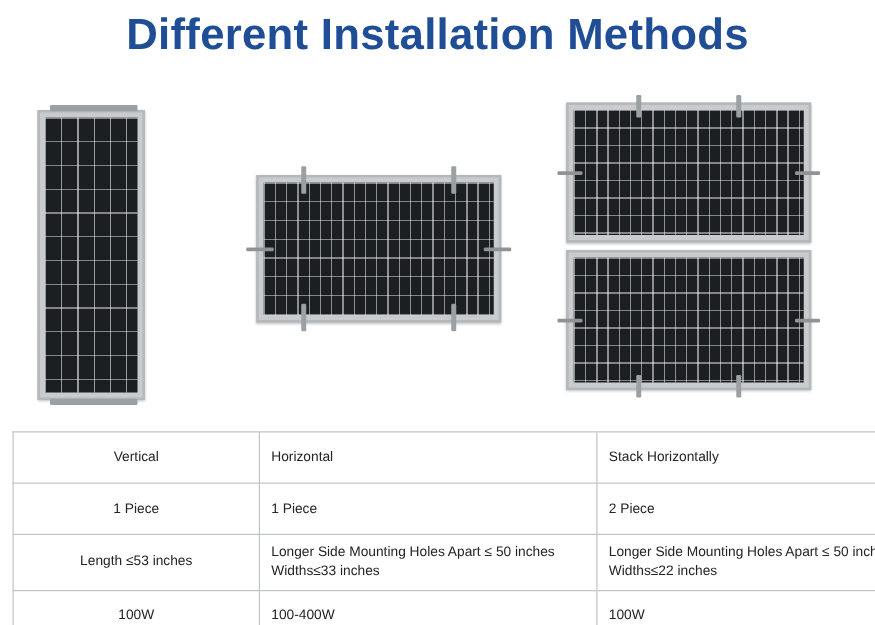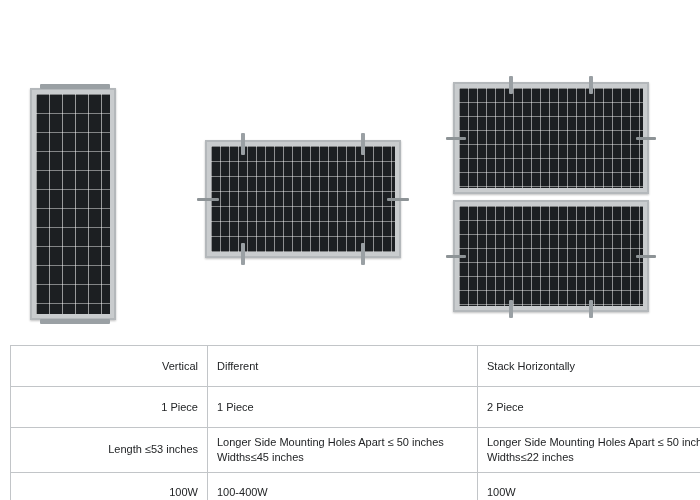--- a/index.html
+++ b/index.html
@@ -142,30 +142,31 @@
   }
   table.spec td {
     border: 1px solid #c2c5c8;
     font-size: 11px;
     color: #222426;
     padding: 7px 9px;
     vertical-align: middle;
     height: 26px;
     line-height: 1.35;
   }
-  td.col-a { width: 178px; text-align: right; }
+  td.col-a { width: 178px; text-align: center; }
   td.col-b { width: 251px; text-align: left; }
   td.col-c { width: 251px; text-align: left; }
   .cell-line { display: block; }
 </style>
 </head>
 <body>
 
 <div class="page">
 
+  <div class="title">Different Installation Methods</div>
 
   <div class="illustration">
 
     <div class="panel" id="panel-vertical">
       <div class="cellfield"></div>
       <div class="rail v-rail-top"></div>
       <div class="rail v-rail-bot"></div>
     </div>
 
     <div class="panel" id="panel-horizontal">
@@ -194,35 +195,35 @@
       <div class="bolt s-bar-r"></div>
     </div>
 
   </div>
 
   <div class="table-wrap">
     <table class="spec">
       <tbody>
         <tr>
           <td class="col-a">Vertical</td>
-          <td class="col-b">Different</td>
+          <td class="col-b">Horizontal</td>
           <td class="col-c">Stack Horizontally</td>
         </tr>
         <tr>
           <td class="col-a">1 Piece</td>
           <td class="col-b">1 Piece</td>
           <td class="col-c">2 Piece</td>
         </tr>
         <tr>
           <td class="col-a">
             <span class="cell-line">Length ≤53 inches</span>
           </td>
           <td class="col-b">
             <span class="cell-line">Longer Side Mounting Holes Apart ≤ 50 inches</span>
-            <span class="cell-line">Widths≤45 inches</span>
+            <span class="cell-line">Widths≤33 inches</span>
           </td>
           <td class="col-c">
             <span class="cell-line">Longer Side Mounting Holes Apart ≤ 50 inches</span>
             <span class="cell-line">Widths≤22 inches</span>
           </td>
         </tr>
         <tr>
           <td class="col-a">100W</td>
           <td class="col-b">100-400W</td>
           <td class="col-c">100W</td>

